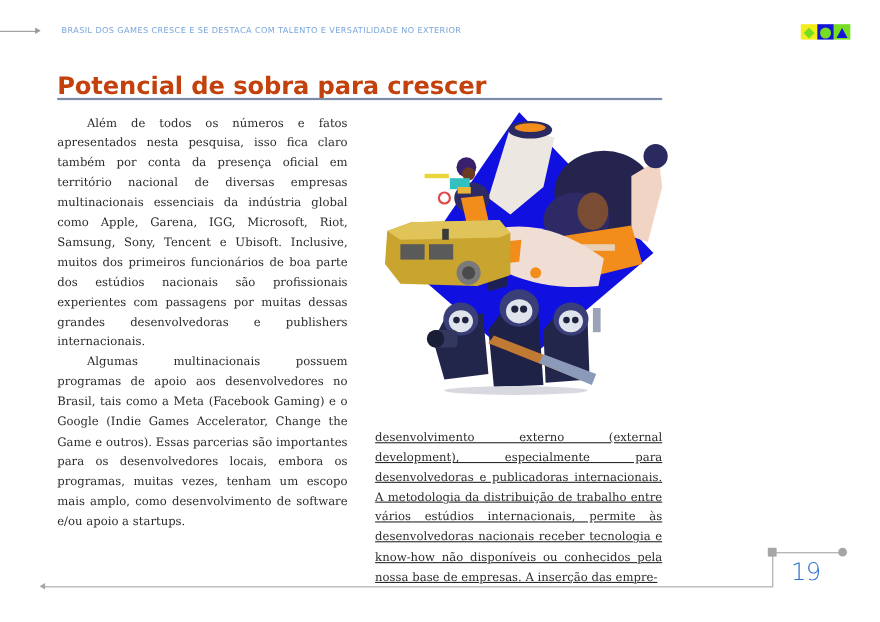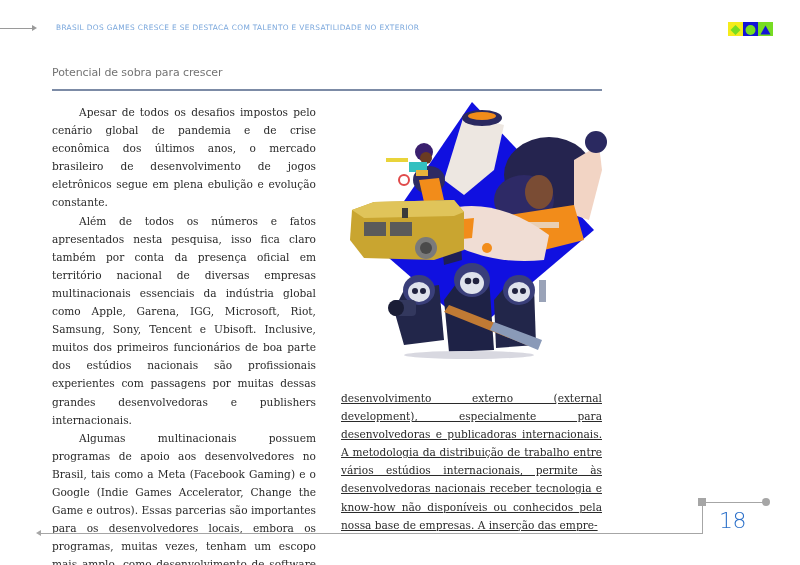--- a/index.html
+++ b/index.html
@@ -5,21 +5,21 @@
   html, body { margin: 0; padding: 0; }
   body { width: 800px; height: 565px; background: #ffffff; position: relative; overflow: hidden; font-family: "DejaVu Serif", serif; }
   .abs { position: absolute; }
   
   .hdr-line { left: 0; top: 28px; width: 33px; height: 1px; background: #9a9a9a; }
   .hdr-arrow { left: 32px; top: 25px; width: 0; height: 0; border-top: 3.5px solid transparent; border-bottom: 3.5px solid transparent; border-left: 5px solid #9a9a9a; }
   .hdr-text { left: 41px; top: 23px; font-family: "DejaVu Sans", sans-serif; font-size: 7.4px; letter-spacing: 0.35px; color: #7aa7dc; white-space: nowrap; margin-left: 15px; }
   .logo { left: 728px; top: 22px; width: 45px; height: 14px; display: flex; }
   .logo > div { width: 15px; height: 14px; position: relative; }
   
-  .title { left: 52px; top: 66px; font-family: "DejaVu Sans", sans-serif; font-weight: normal; font-size: 11px; color: #737373; white-space: nowrap; letter-spacing: -0.1px; }
+  .title { left: 52px; top: 66px; font-family: "DejaVu Sans", sans-serif; font-weight: bold; font-size: 22px; color: #c2410c; white-space: nowrap; letter-spacing: -0.1px; }
   .title-rule { left: 52px; top: 89px; width: 550px; height: 2px; background: #7c8ba6; }
   
   .col { font-size: 10.6px; line-height: 18.1px; color: #2a2a2a; text-align: justify; }
   .col p { margin: 0; text-indent: 27px; }
   .col-left { left: 52px; top: 103px; width: 264px; }
   .col-right { left: 341px; top: 389px; width: 261px; text-decoration: underline; }
   .col-right p { text-indent: 0; }
   
   .art { left: 344px; top: 100px; width: 265px; height: 262px; }
   
@@ -53,21 +53,20 @@
     <svg width="15" height="14" viewBox="0 0 15 14">
         <polygon points="7.5,2.5 12.5,11.5 2.5,11.5" fill="#1414d6"></polygon>
       </svg>
   </div>
 </div>
 
 <div class="abs title">Potencial de sobra para crescer</div>
 <div class="abs title-rule"></div>
 
 <div class="abs col col-left">
-  <p>Apesar de todos os desafios impostos pelo cenário global de pandemia e de crise econômica dos últimos anos, o mercado brasileiro de desenvolvimento de jogos eletrônicos segue em plena ebulição e evolução constante.</p>
   <p>Além de todos os números e fatos apresentados nesta pesquisa, isso fica claro também por conta da presença oficial em território nacional de diversas empresas multinacionais essenciais da indústria global como Apple, Garena, IGG, Microsoft, Riot, Samsung, Sony, Tencent e Ubisoft. Inclusive, muitos dos primeiros funcionários de boa parte dos estúdios nacionais são profissionais experientes com passagens por muitas dessas grandes desenvolvedoras e publishers internacionais.</p>
   <p>Algumas multinacionais possuem programas de apoio aos desenvolvedores no Brasil, tais como a Meta (Facebook Gaming) e o Google (Indie Games Accelerator, Change the Game e outros). Essas parcerias são importantes para os desenvolvedores locais, embora os programas, muitas vezes, tenham um escopo mais amplo, como desenvolvimento de software e/ou apoio a startups.</p>
 
 </div>
 
 <div class="abs art">
   <svg width="265" height="262" viewBox="0 0 265 262">
 
     <polygon points="128,2 210,88 250,130 130,232 30,145" fill="#1010e0"></polygon>
 
@@ -141,13 +140,13 @@
 <div class="abs col col-right">
   <p>desenvolvimento externo (external development), especialmente para desenvolvedoras e publicadoras internacionais. A metodologia da distribuição de trabalho entre vários estúdios internacionais, permite às desenvolvedoras nacionais receber tecnologia e know-how não disponíveis ou conhecidos pela nossa base de empresas. A inserção das empre-</p>
 </div>
 
 <div class="abs ft-line"></div>
 <div class="abs ft-arrow"></div>
 <div class="abs ft-vert"></div>
 <div class="abs ft-top"></div>
 <div class="abs ft-square"></div>
 <div class="abs ft-dot"></div>
-<div class="abs pagenum">18</div>
+<div class="abs pagenum">19</div>
 
 </body></html>

